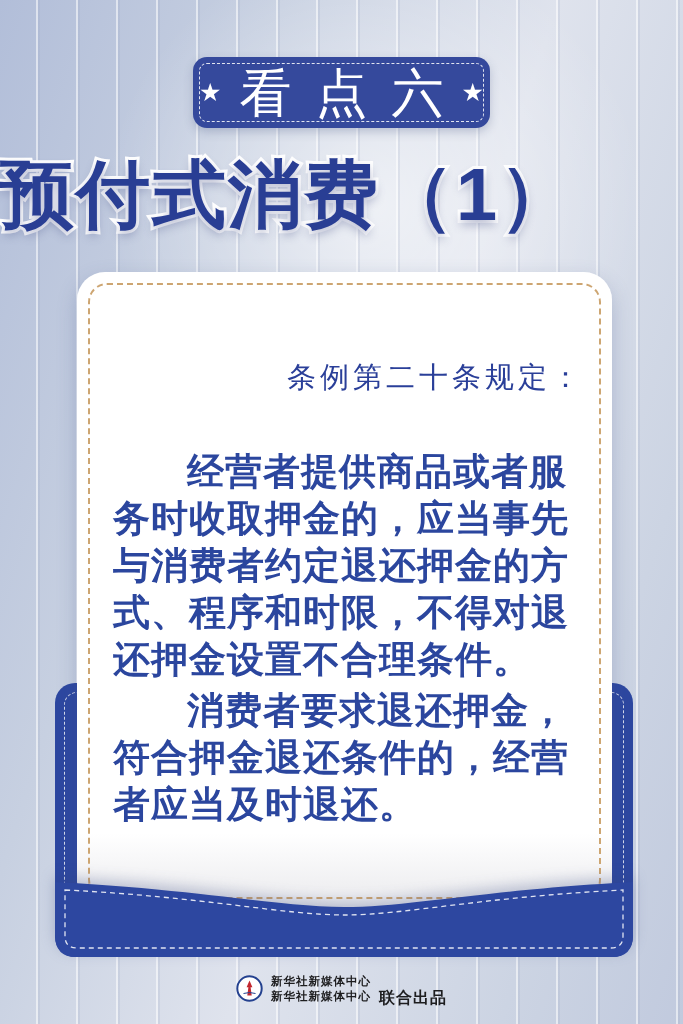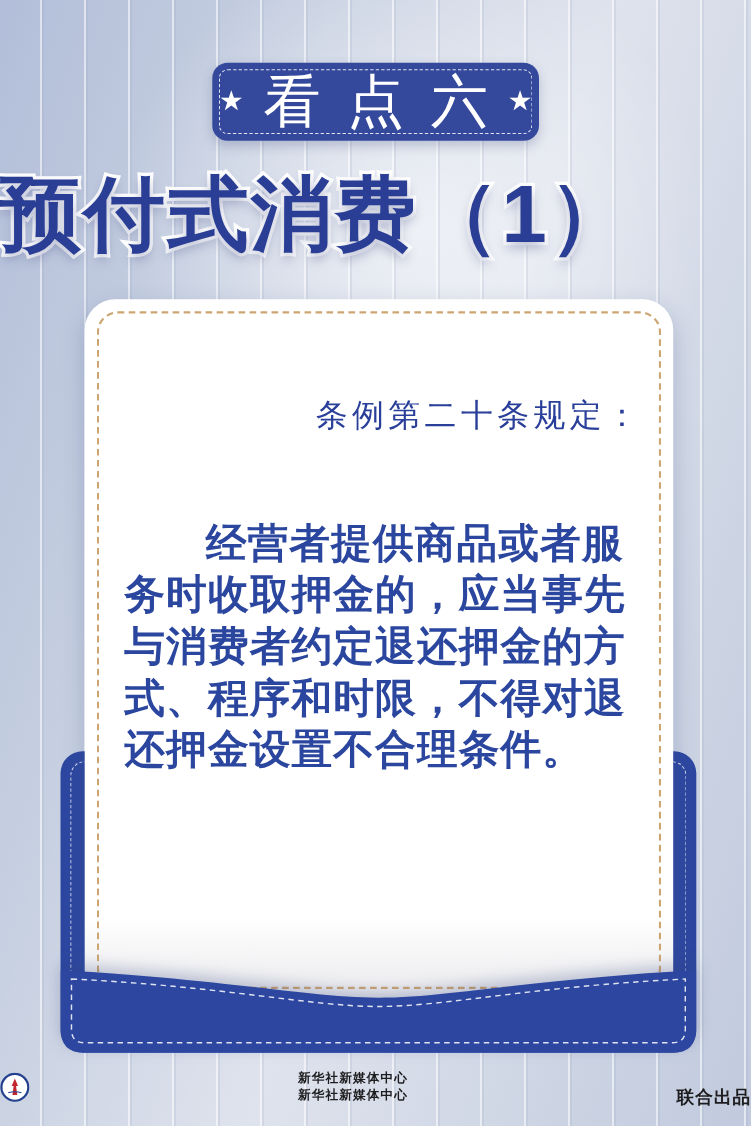--- a/index.html
+++ b/index.html
@@ -96,21 +96,21 @@
     color: #2b469e;
   }
   .card-intro {
     font-size: 29px;
     font-weight: 500;
     letter-spacing: 4px;
     color: #2a3f99;
     margin: 0 0 0 6px;
     text-align: right;
   }
-  .card-body { margin-top: 72px; width: 470px; }
+  .card-body { margin-top: 50px; width: 470px; }
   .card-body p {
     margin: 0;
     text-indent: 2em;
     font-size: 37px;
     font-weight: 700;
     line-height: 47px;
     letter-spacing: 1px;
     color: #2b469e;
     word-break: break-all;
     line-break: anywhere;
@@ -122,21 +122,21 @@
     position: absolute;
     left: 55px; top: 878px;
     width: 578px; height: 79px;
     filter: drop-shadow(0 -5px 7px rgba(45,65,125,0.28));
   }
 
   
   .footer {
     position: absolute;
     left: 0; top: 968px; width: 683px;
-    display: flex; align-items: center; justify-content: space-between;
+    display: flex; align-items: center; justify-content: center;
     gap: 8px;
   }
   .footer-logo { width: 27px; height: 27px; flex: 0 0 auto; }
   .footer-org {
     display: flex; flex-direction: column; justify-content: center;
     font-size: 11.5px; font-weight: 700; line-height: 15px;
     color: #1d1d1f; letter-spacing: 1px;
   }
   .footer-suffix {
     font-size: 16px; font-weight: 700; color: #1d1d1f;
@@ -162,20 +162,21 @@
   <div class="folder-back">
     <div class="folder-back-dash"></div>
   </div>
 
   <div class="card">
     <div class="card-dash"></div>
     <div class="card-content">
       <p class="card-intro">条例第二十条规定：</p>
       <div class="card-body">
         <p>经营者提供商品或者服务时收取押金的，应当事先与消费者约定退还押金的方式、程序和时限，不得对退还押金设置不合理条件。</p>
+        <p>消费者要求退还押金，符合押金退还条件的，经营者应当及时退还。</p>
       </div>
     </div>
   </div>
 
   <svg class="flap" viewBox="0 0 578 79" aria-hidden="true">
     <path d="M0,4 C150,12 225,29 289,29 C353,29 428,12 578,4 L578,57 Q578,79 557,79 L21,79 Q0,79 0,57 Z" fill="#2d47a0"></path>
     <path d="M10,12 C152,19 228,37 289,37 C350,37 426,19 568,12 L568,58 Q568,70 556,70 L22,70 Q10,70 10,58 Z" fill="none" stroke="rgba(255,255,255,0.85)" stroke-width="1.3" stroke-dasharray="5 4"></path>
   </svg>
 
   <div class="footer">

